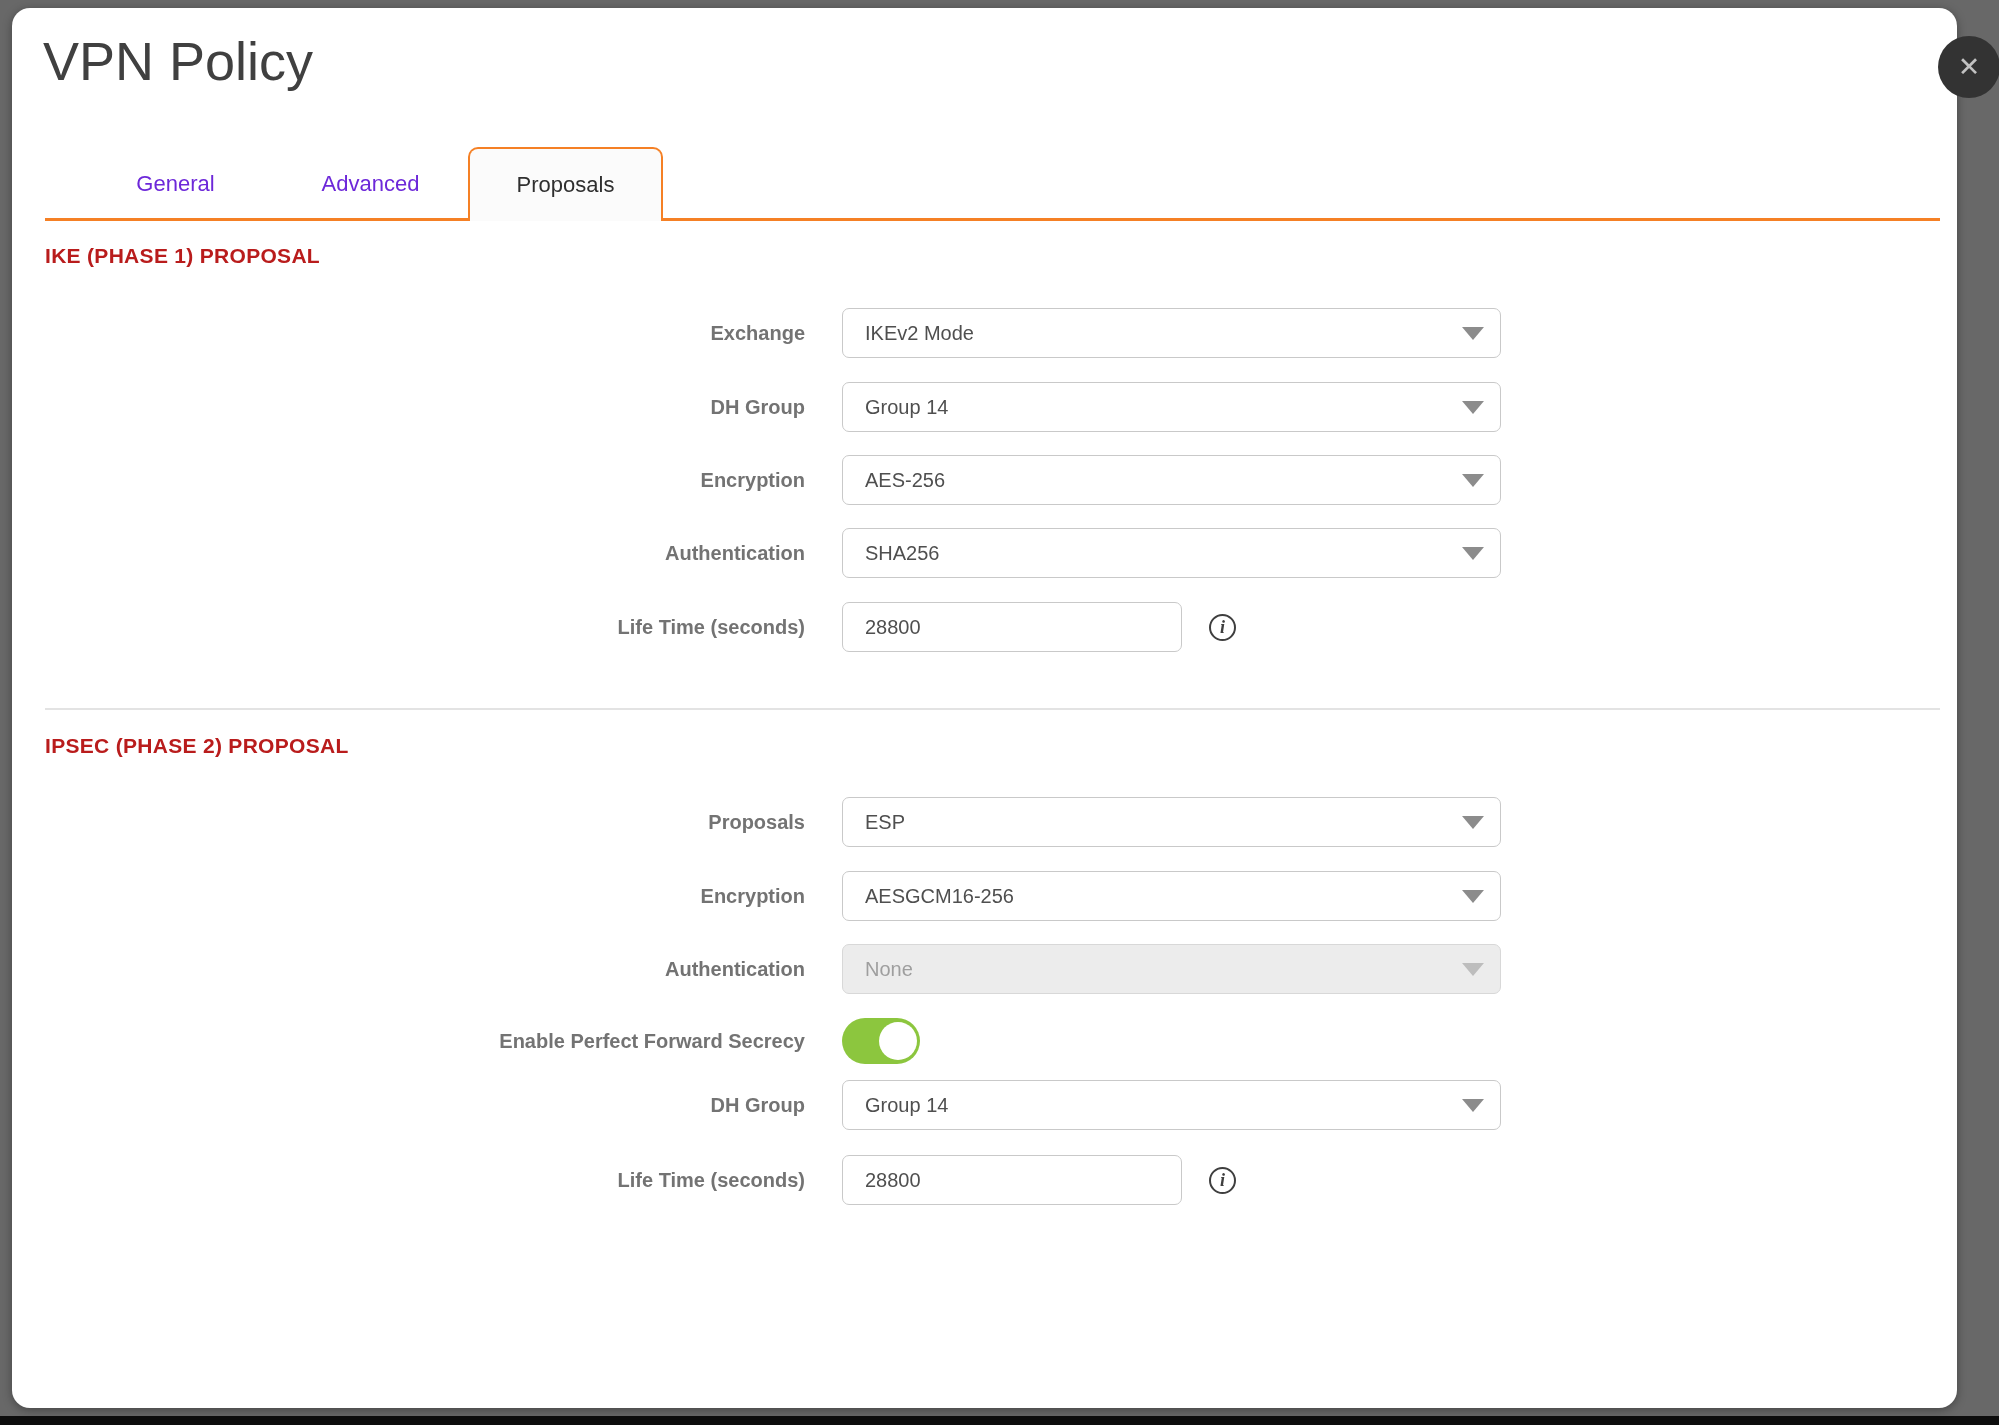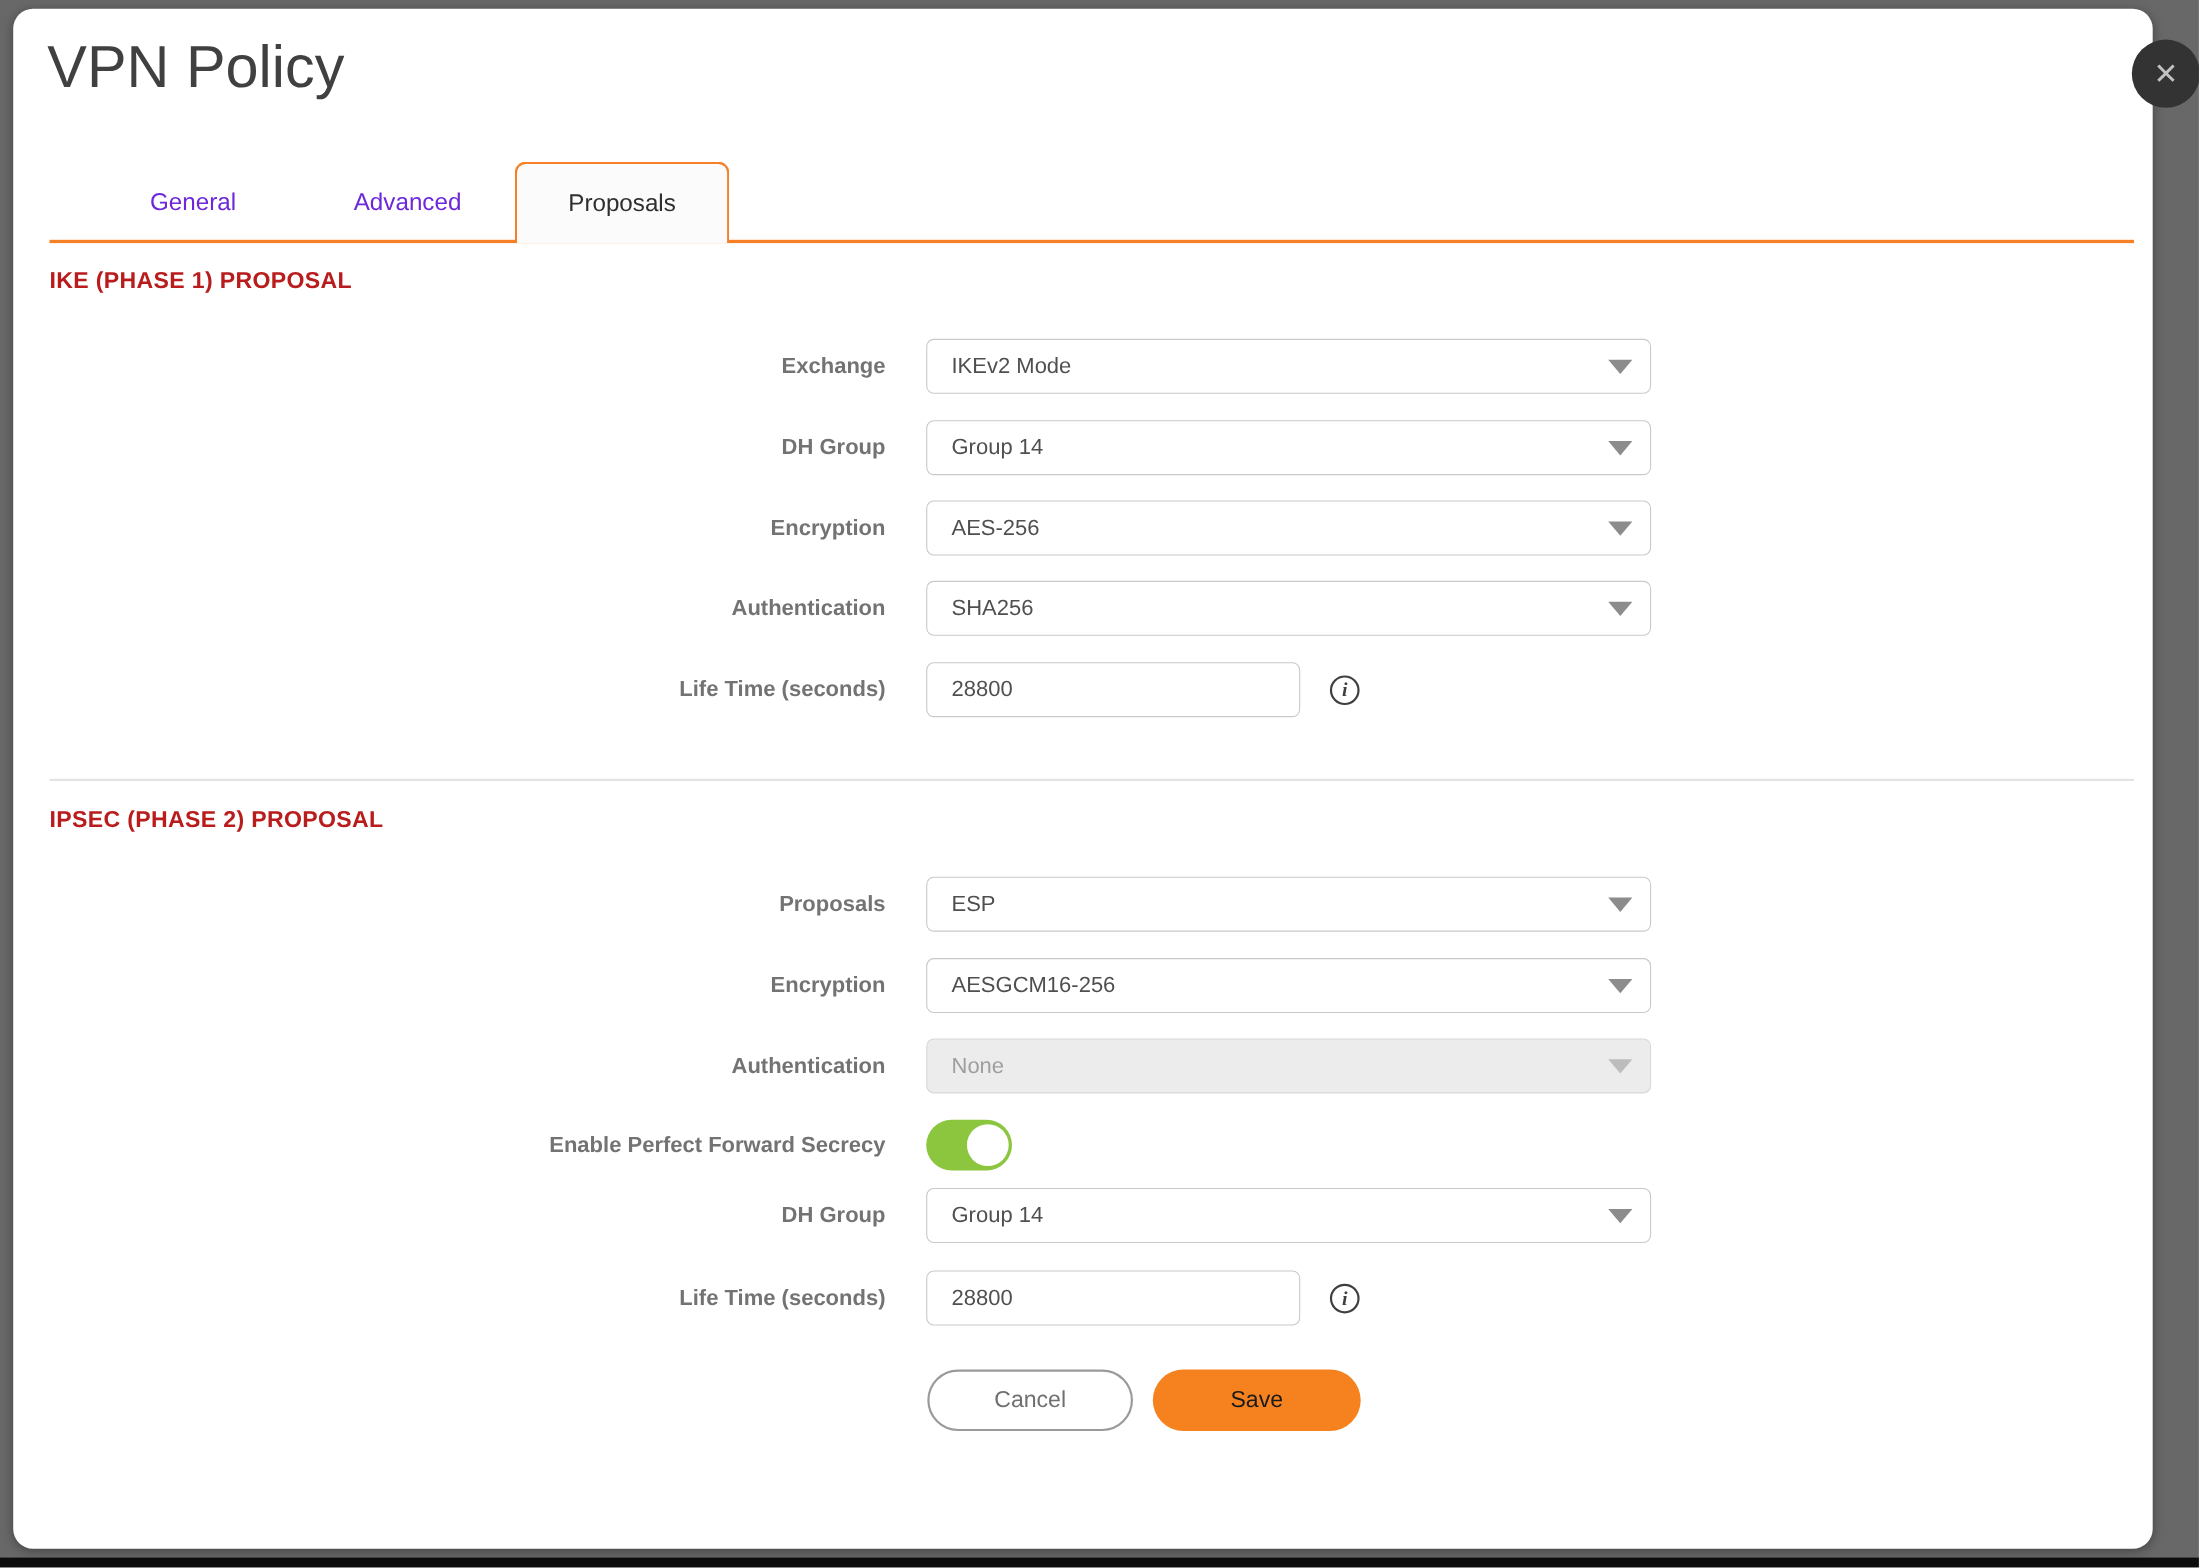--- a/index.html
+++ b/index.html
@@ -193,18 +193,14 @@
   </div>
 
   <div class="row" style="top:1146px;">
     <div class="lbl">Life Time (seconds)</div>
     <div class="field text-input">
       <span>28800</span>
     </div>
     <div class="info-icon">i</div>
   </div>
 
-  <div class="footer">
-    <div class="btn btn-cancel">Cancel</div>
-    <div class="btn btn-save">Save</div>
-  </div>
 
 </div>
 
 </body></html>

